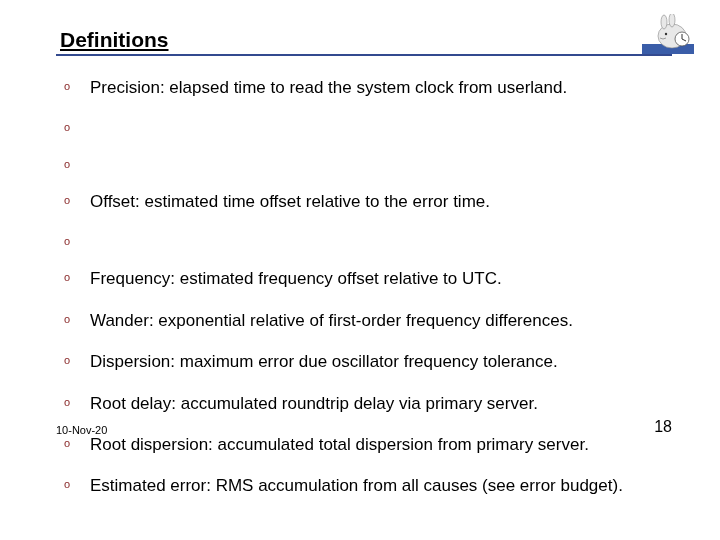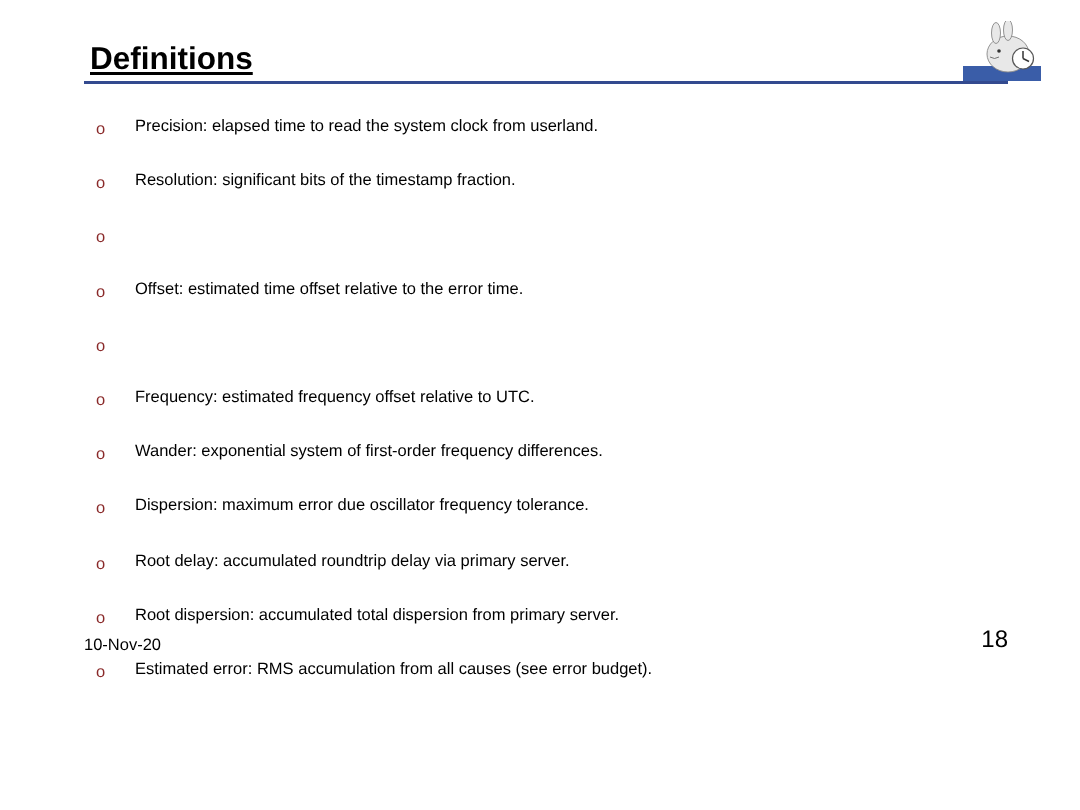--- a/index.html
+++ b/index.html
@@ -42,21 +42,21 @@
   }
   .bullet-marker {
     color: #8a2a2a;
     font-size: 11px;
     width: 26px;
     flex: 0 0 26px;
     padding-top: 2px;
   }
   .bullet-text {
     color: #000;
-    font-size: 11px;
+    font-size: 17px;
   }
   .footer-date {
     position: absolute;
     bottom: 18px;
     left: 56px;
     font-size: 11px;
     color: #000;
   }
   .footer-page {
     position: absolute;
@@ -89,39 +89,38 @@
     <h1 class="title">Definitions</h1>
   </div>
 
   <ul class="bullets">
     <li>
       <span class="bullet-marker">o</span>
       <span class="bullet-text">Precision: elapsed time to read the system clock from userland.</span>
     </li>
     <li>
       <span class="bullet-marker">o</span>
-      <span class="bullet-text">Resolution: significant bits of the timestamp fraction.</span>
     </li>
     <li>
       <span class="bullet-marker">o</span>
     </li>
     <li>
       <span class="bullet-marker">o</span>
       <span class="bullet-text">Offset: estimated time offset relative to the error time.</span>
     </li>
     <li>
       <span class="bullet-marker">o</span>
     </li>
     <li>
       <span class="bullet-marker">o</span>
       <span class="bullet-text">Frequency: estimated frequency offset relative to UTC.</span>
     </li>
     <li>
       <span class="bullet-marker">o</span>
-      <span class="bullet-text">Wander: exponential system of first-order frequency differences.</span>
+      <span class="bullet-text">Wander: exponential relative of first-order frequency differences.</span>
     </li>
     <li>
       <span class="bullet-marker">o</span>
       <span class="bullet-text">Dispersion: maximum error due oscillator frequency tolerance.</span>
     </li>
     <li>
       <span class="bullet-marker">o</span>
       <span class="bullet-text">Root delay: accumulated roundtrip delay via primary server.</span>
     </li>
     <li>

